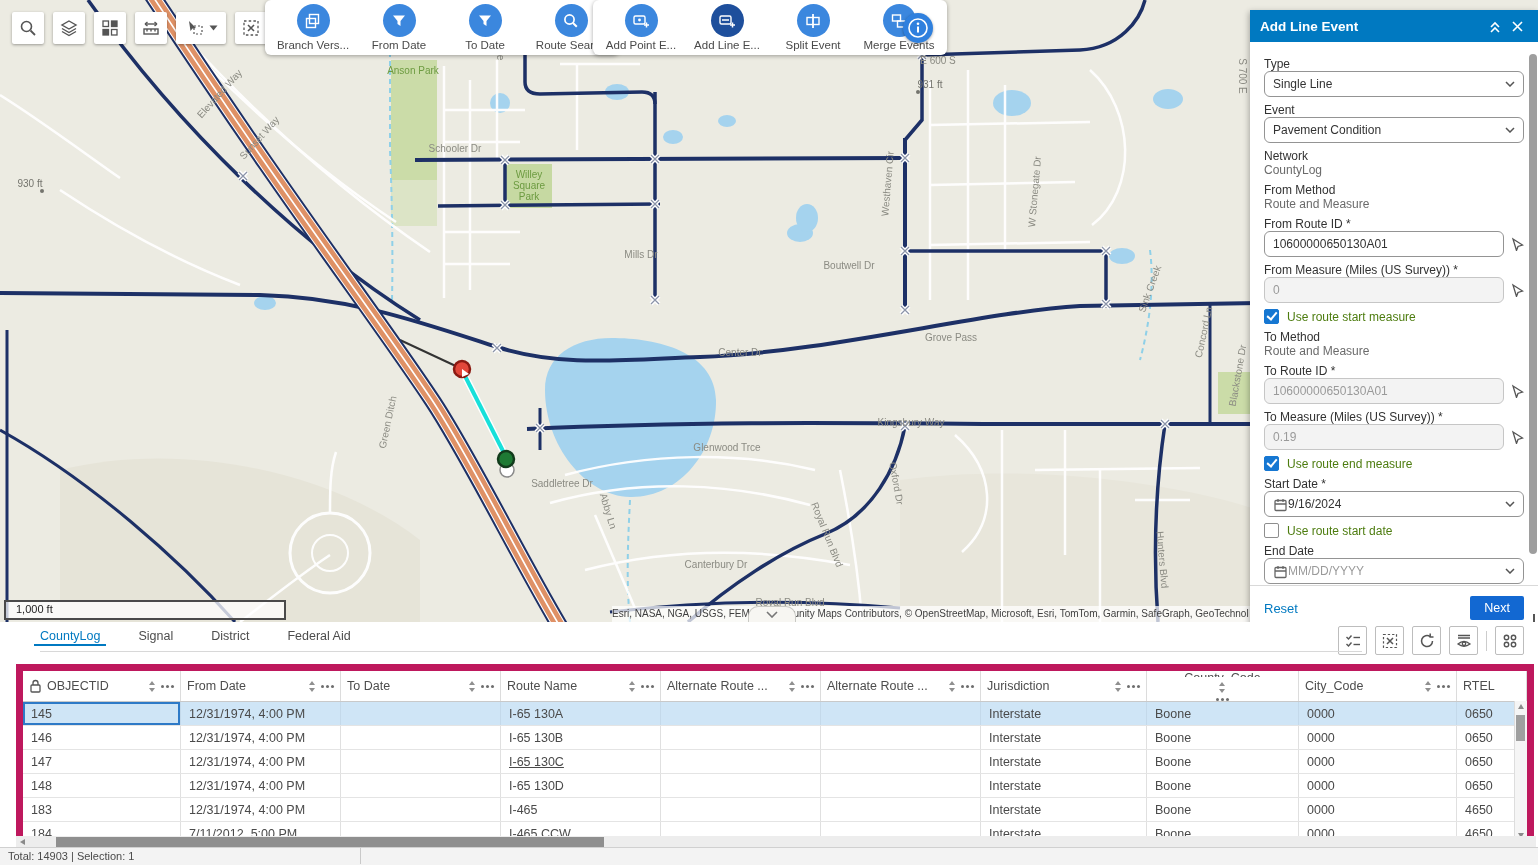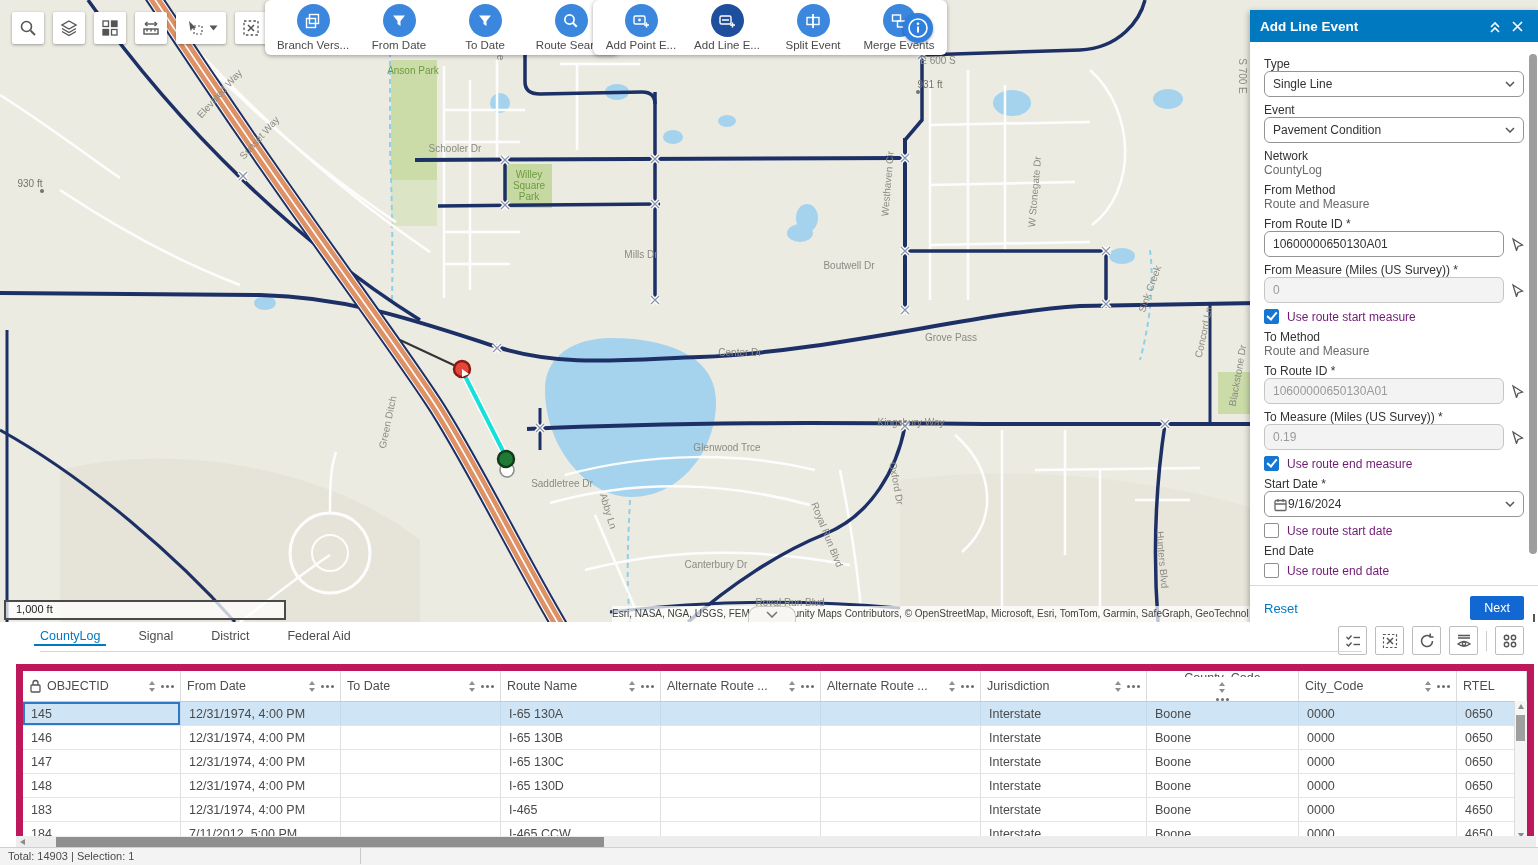--- a/index.html
+++ b/index.html
@@ -44,21 +44,21 @@
   .val{font-size:12px;color:#6b6b6b;height:14px}
   .selbox,.inbox,.datebox{height:24px;border:1px solid #949494;border-radius:6px;display:flex;
         align-items:center;padding:0 8px;font-size:12px;color:#333;background:#fff}
   .selbox{justify-content:space-between;cursor:pointer}
   .inrow{display:flex;align-items:center;gap:6px}
   .inbox{flex:1}
   .inbox.dis,.datebox .ph{color:#9a9a9a}
   .inbox.dis{background:#f3f3f3;border-color:#c6c6c6}
   .datebox{cursor:pointer}
   .datebox .sp{flex:1}
-  .cbrow{display:flex;align-items:center;gap:8px;margin-top:6px;height:15px;font-size:12px;color:#701a75;cursor:pointer}
+  .cbrow{display:flex;align-items:center;gap:8px;margin-top:6px;height:15px;font-size:12px;color:#4d7c0f;cursor:pointer}
   .cb{width:13px;height:13px;border:1px solid #8e8e8e;border-radius:2px;background:#fff;position:relative;flex:0 0 auto}
   .cb.on{background:#1677d2;border-color:#1677d2}
   .cb.on::after{content:"";position:absolute;left:4px;top:0px;width:4px;height:8px;
                 border:solid #fff;border-width:0 2px 2px 0;transform:rotate(40deg)}
   .pfoot{position:absolute;bottom:0;left:0;right:0;height:44px;border-top:1px solid #d9d9d9;
          display:flex;align-items:center;justify-content:space-between;padding:0 14px}
   .resetlnk{color:#0079c1;font-size:13px;cursor:pointer}
   .nextbtn{background:#1268d2;color:#fff;font-size:12.5px;padding:5px 14px;border-radius:2px;cursor:pointer}
   .pscroll{position:absolute;right:1px;top:36px;width:8px;height:536px;z-index:11}
   .pscroll .thumb{position:absolute;top:8px;left:0;width:8px;height:500px;background:#9e9e9e;border-radius:4px}
@@ -566,20 +566,30 @@
         <span class="sp">9/16/2024</span>
         <svg class="ic" width="10" height="6">
             <path d="M1,1 L5,5 L9,1" stroke="#555" stroke-width="1.5" fill="none"></path>
           </svg>
       </div>
       <div class="cbrow">
         <div class="cb"></div>
         <span>Use route start date</span>
       </div>
       <div class="lbl">End Date</div>
+      <div class="datebox">
+        <svg class="ic" width="15" height="15" stroke="#666" stroke-width="1.3" fill="none">
+            <rect x="2" y="3.5" width="11" height="10" rx="1"></rect>
+            <path d="M2,7 L13,7 M5,2 L5,5 M10,2 L10,5"></path>
+          </svg>
+        <span class="sp ph">MM/DD/YYYY</span>
+        <svg class="ic" width="10" height="6">
+            <path d="M1,1 L5,5 L9,1" stroke="#555" stroke-width="1.5" fill="none"></path>
+          </svg>
+      </div>
       <div class="cbrow">
         <div class="cb"></div>
         <span>Use route end date</span>
       </div>
     </div>
     <div class="pscroll">
         <div class="thumb"></div>
       </div>
     <div class="pfoot">
       <span class="resetlnk">Reset</span>
@@ -711,21 +721,21 @@
           <div class="dcell" style="width: 160px;"></div>
           <div class="dcell" style="width: 166px;">Interstate</div>
           <div class="dcell" style="width: 152px;">Boone</div>
           <div class="dcell" style="width: 158px;">0000</div>
           <div class="dcell" style="width: 70px;">0650</div>
         </div>
         <div class="drow">
           <div class="dcell" style="width: 158px;">147</div>
           <div class="dcell" style="width: 160px;">12/31/1974, 4:00 PM</div>
           <div class="dcell" style="width: 160px;"></div>
-          <div class="dcell" style="width: 160px;">I-65 130C</div>
+          <div class="dcell" style="width: 160px; text-decoration: underline;">I-65 130C</div>
           <div class="dcell" style="width: 160px;"></div>
           <div class="dcell" style="width: 160px;"></div>
           <div class="dcell" style="width: 166px;">Interstate</div>
           <div class="dcell" style="width: 152px;">Boone</div>
           <div class="dcell" style="width: 158px;">0000</div>
           <div class="dcell" style="width: 70px;">0650</div>
         </div>
         <div class="drow">
           <div class="dcell" style="width: 158px;">148</div>
           <div class="dcell" style="width: 160px;">12/31/1974, 4:00 PM</div>

